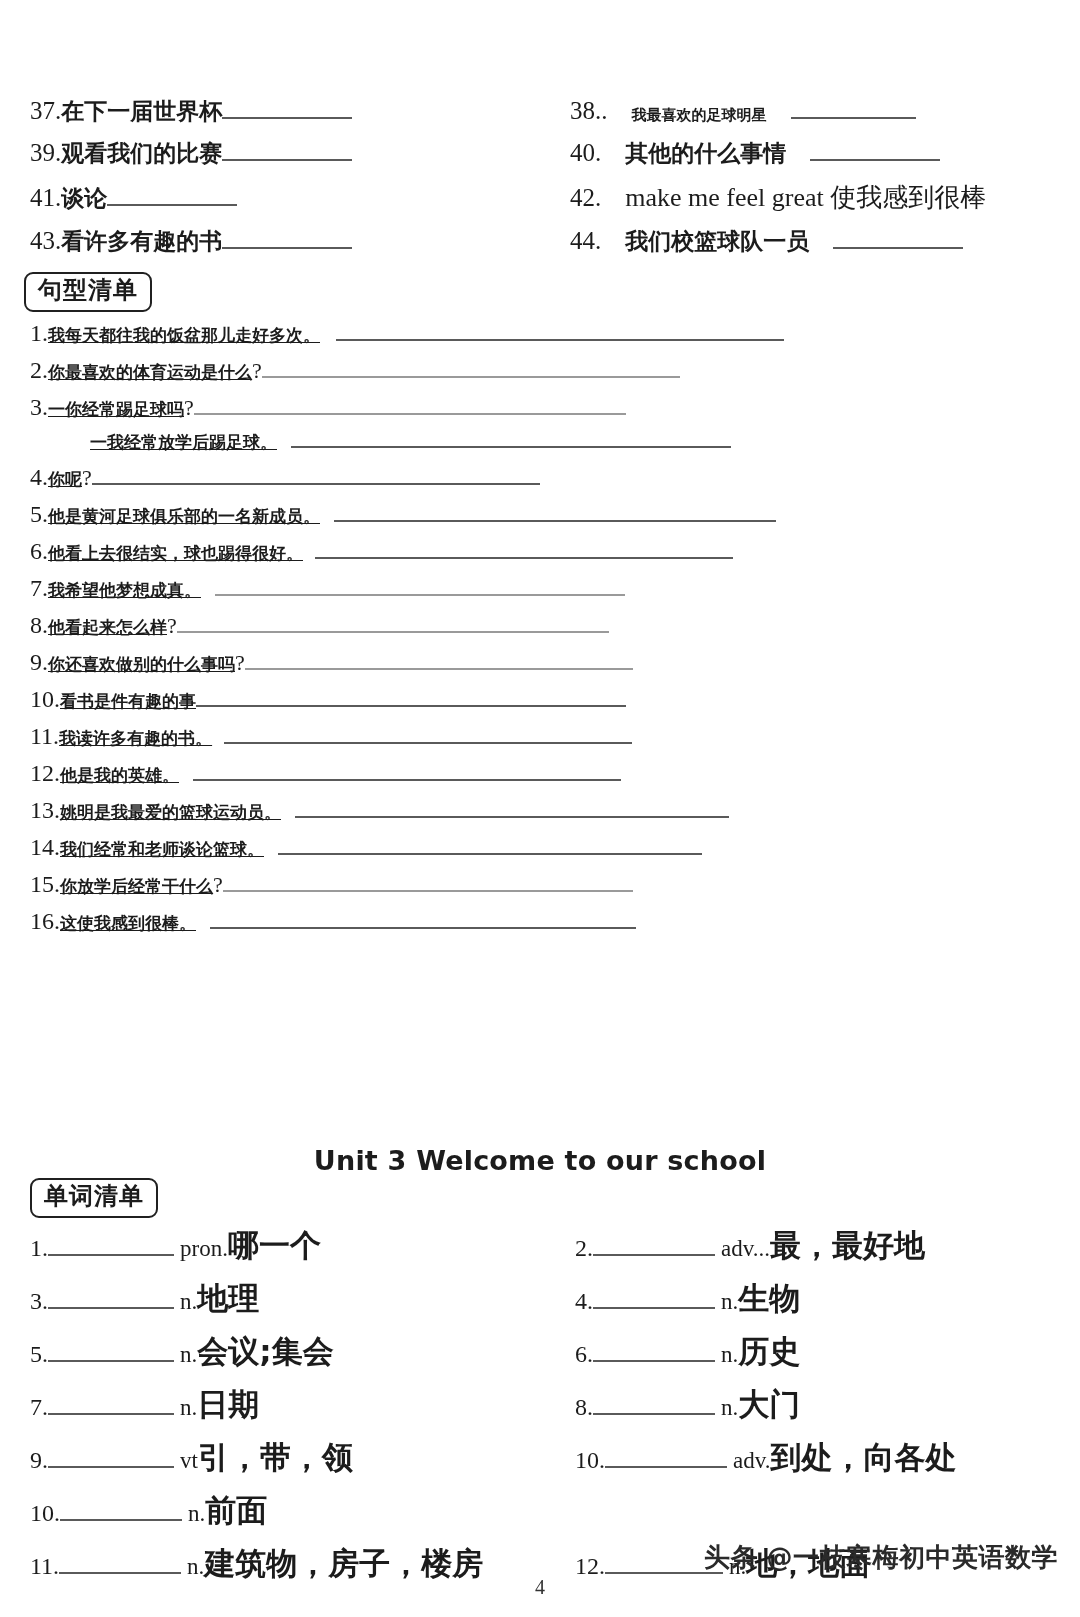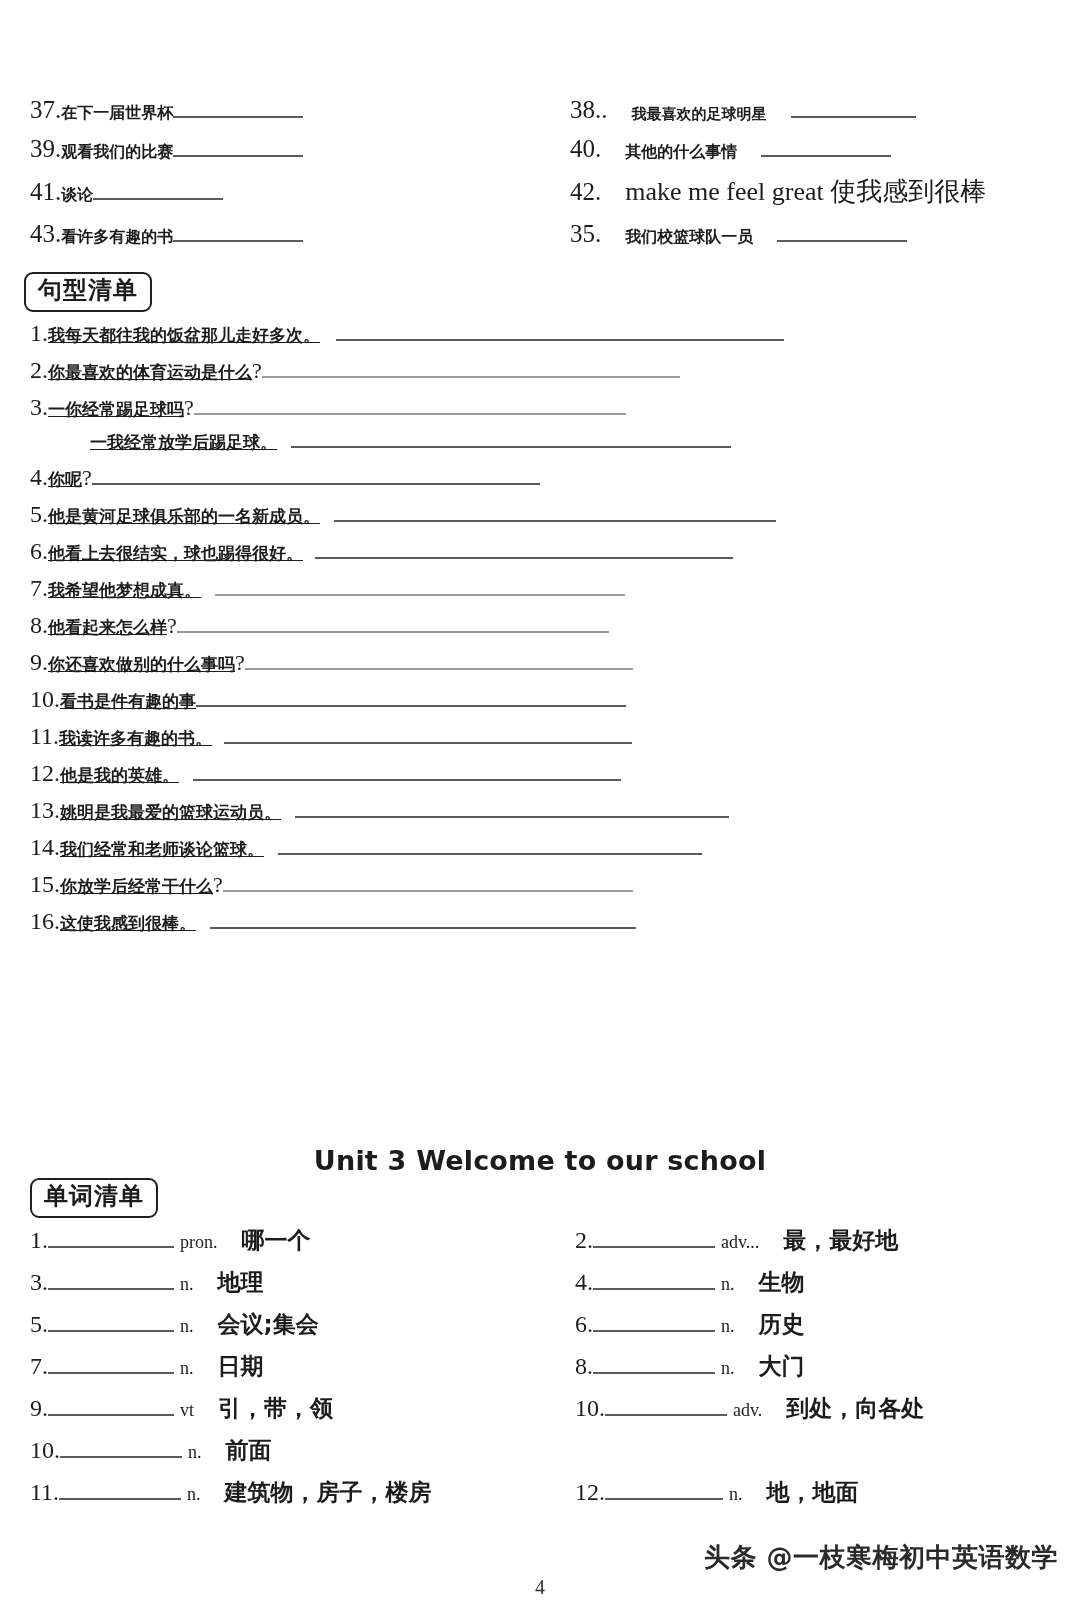--- a/index.html
+++ b/index.html
@@ -52,21 +52,21 @@
   }
   .phrase-cell.left { width: 540px; }
   .phrase-cell.right { width: 480px; gap: 24px; }
   .phrase-num {
     font-size: 25px;
     letter-spacing: 0px;
   }
   .phrase-txt {
     font-family: "DejaVu Sans", "Liberation Sans", sans-serif;
     font-weight: 600;
-    font-size: 16px;
+    font-size: 23px;
   }
   .phrase-txt.en {
     font-family: "Liberation Serif", "DejaVu Serif", serif;
     font-weight: 400;
     font-size: 26px;
   }
   .phrase-txt.tiny {
     font-size: 15px;
     font-weight: 700;
     position: relative;
@@ -143,29 +143,28 @@
     align-items: baseline;
     white-space: nowrap;
   }
   .vocab-cell.left { width: 545px; }
   .vocab-cell.right { width: 475px; }
   .vocab-num {
     font-size: 24px;
   }
   .vocab-pos {
     font-family: "Liberation Serif", "DejaVu Serif", serif;
-    font-size: 18px;
+    font-size: 23px;
     margin-left: 6px;
     text-align: right;
   }
   .vocab-def {
     font-family: "DejaVu Sans", "Liberation Sans", sans-serif;
     font-weight: 600;
-    font-size: 23px;
-    margin-left: 24px;
+    font-size: 31px;
   }
 
   
   .page-number {
     position: absolute;
     left: 0;
     width: 1080px;
     text-align: center;
     bottom: 18px;
     font-size: 20px;
@@ -225,21 +224,21 @@
           <span class="phrase-txt en">make me feel great 使我感到很棒</span>
         </div>
       </div>
       <div class="phrase-row">
         <div class="phrase-cell left">
           <span class="phrase-num">43.</span>
           <span class="phrase-txt">看许多有趣的书</span>
           <span class="blank" style="width: 130px;"></span>
         </div>
         <div class="phrase-cell right">
-          <span class="phrase-num">35. </span>
+          <span class="phrase-num">44. </span>
           <span class="phrase-txt">我们校篮球队一员</span>
           <span class="blank" style="width: 130px;"></span>
         </div>
       </div>
     </div>
 
   <div style="position:absolute; left:24px; top:272px;">
     <span class="badge">句型清单</span>
   </div>
 

